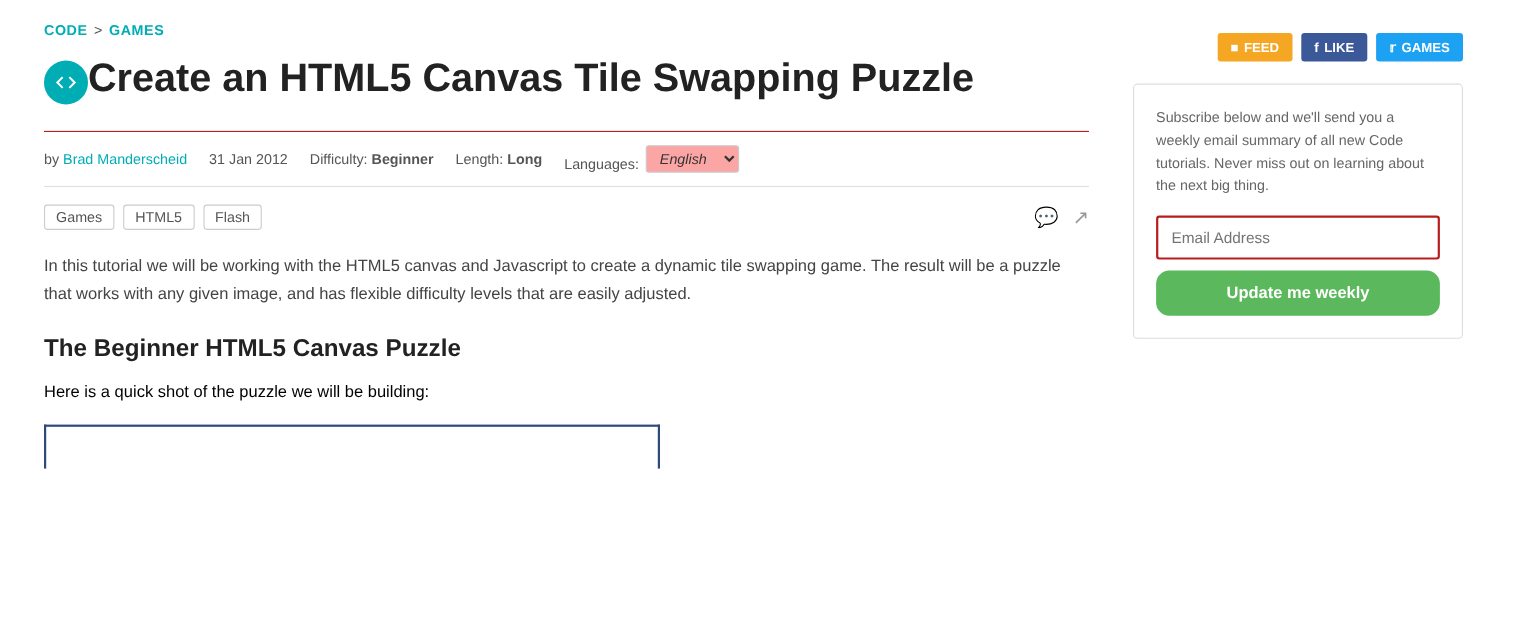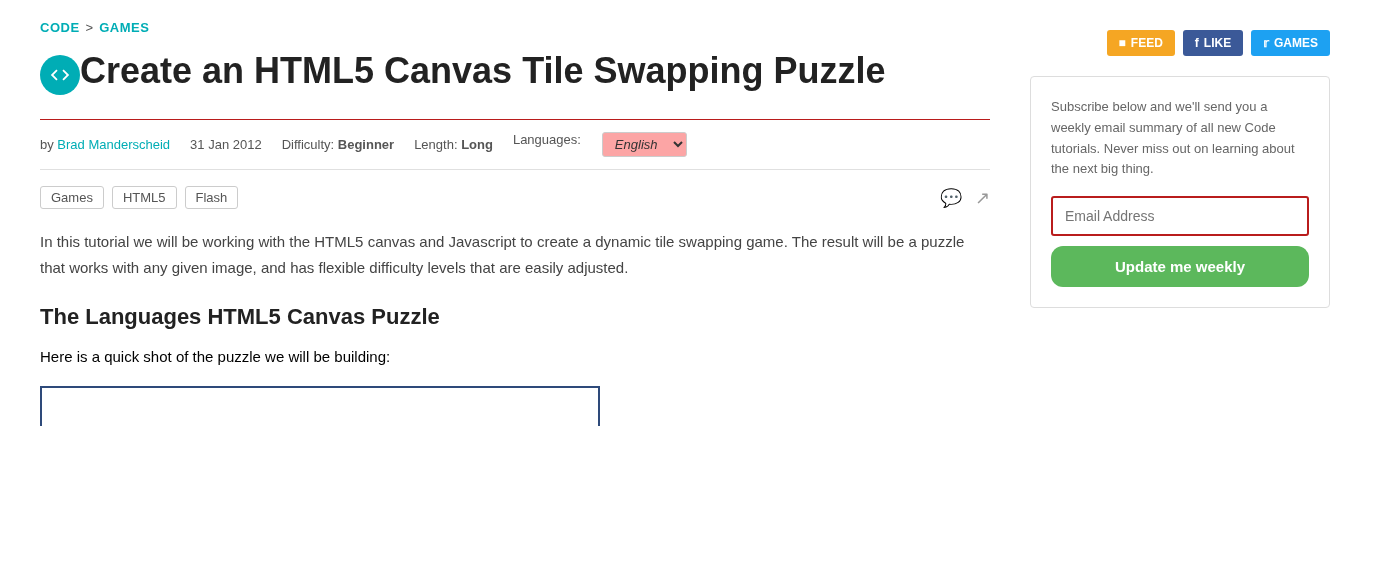--- a/index.html
+++ b/index.html
@@ -105,22 +105,22 @@
     .meta-length span.label {
       font-weight: 400;
       color: #555;
     }
     .meta-length span.value {
       color: #555;
       font-weight: 700;
     }
     .meta-languages {
       display: flex;
-      align-items: flex-start;
-      gap: 21px;
+      align-items: flex-end;
+      gap: 6px;
     }
     .meta-languages span.label {
       color: #555;
     }
     .lang-select {
       border: 1px solid #ccc;
       border-radius: 3px;
       padding: 3px 8px;
       font-size: 13px;
       color: #333;
@@ -334,21 +334,21 @@
         <span class="tag">Flash</span>
       </div>
       <div class="social-icons">
         <span class="social-icon">💬</span>
         <span class="social-icon">↗</span>
       </div>
     </div>
 
     <p class="article-intro">In this tutorial we will be working with the HTML5 canvas and Javascript to create a dynamic tile swapping game. The result will be a puzzle that works with any given image, and has flexible difficulty levels that are easily adjusted.</p>
 
-    <h2 class="section-heading">The Languages HTML5 Canvas Puzzle</h2>
+    <h2 class="section-heading">The Beginner HTML5 Canvas Puzzle</h2>
 
     <p class="section-text">Here is a quick shot of the puzzle we will be building:</p>
 
     <div class="image-placeholder"></div>
 
   </div>
 
   <div class="sidebar">
 
     <div class="sidebar-actions">

